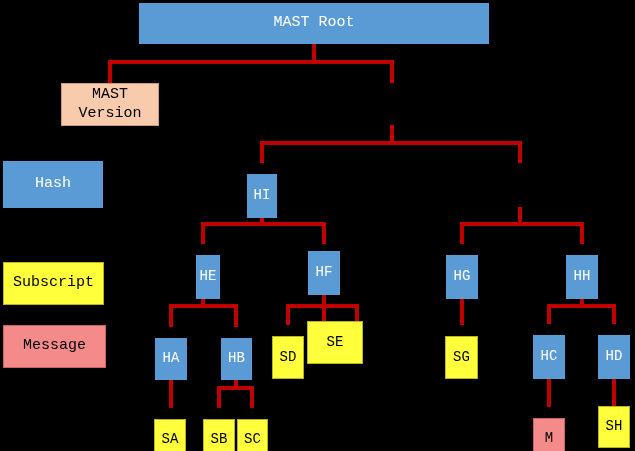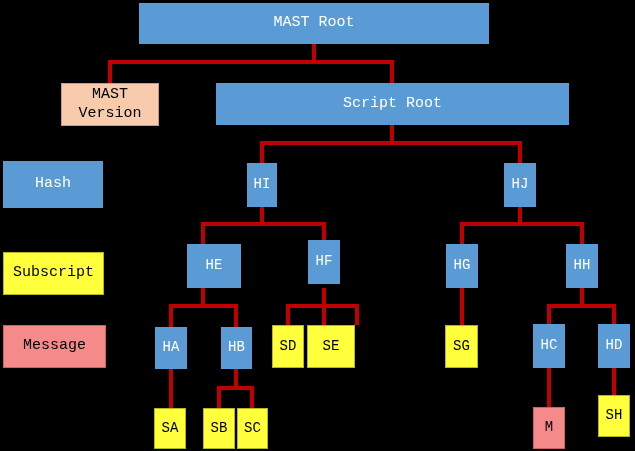--- a/index.html
+++ b/index.html
@@ -25,21 +25,21 @@
     text-align: center;
     box-sizing: border-box;
     line-height: 1.25;
     white-space: pre-wrap;
   }
   .blue   { background: var(--hash-blue, #5b9bd5);        color: var(--text-on-blue, #fff); }
   .yellow { background: var(--subscript-yellow, #ffff3b); color: var(--text-on-light, #000); border: 1px solid rgba(90,90,0,.45); }
   .salmon { background: var(--message-salmon, #f48a8a);   color: var(--text-on-light, #000); border: 1px solid rgba(120,30,30,.35); }
   .peach  { background: var(--version-peach, #f8cbad);    color: var(--text-on-light, #000); border: 1px solid rgba(120,70,30,.35); }
   .lg  { font-size: 15px; }
-  .sm  { font-size: 14px; }
+  .sm  { font-size: 14px; margin-top: 11px; }
   .seg {
     position: absolute;
     background: var(--connector-red, #c00000);
   }
 </style>
 </head>
 <body>
 
 <div id="canvas">
 
@@ -90,38 +90,36 @@
     <div class="seg" style="left:217px;top:386px;width:4px;height:22px"></div>
     <div class="seg" style="left:250px;top:386px;width:4px;height:22px"></div>
 
     <div class="seg" style="left:547px;top:368px;width:4px;height:39px"></div>
 
     <div class="seg" style="left:612px;top:368px;width:4px;height:39px"></div>
   </div>
 
   <div class="box blue lg" style="left:139px;top:3px;width:350px;height:41px">MAST Root</div>
   <div class="box peach lg" style="left:61px;top:83px;width:98px;height:43px">MAST Version</div>
-  <div class="box blue lg" style="left:216px;top:83px;width:353px;height:42px">Script Root</div>
 
   <div class="box blue lg" style="left:3px;top:161px;width:100px;height:47px">Hash</div>
-  <div class="box yellow lg" style="left:3px;top:252px;width:101px;height:43px">Subscript</div>
+  <div class="box yellow lg" style="left:3px;top:262px;width:101px;height:43px">Subscript</div>
   <div class="box salmon lg" style="left:3px;top:325px;width:103px;height:43px">Message</div>
 
   <div class="box blue sm" style="left:247px;top:163px;width:30px;height:44px">HI</div>
-  <div class="box blue sm" style="left:504px;top:163px;width:32px;height:44px">HJ</div>
 
-  <div class="box blue sm" style="left:187px;top:244px;width:54px;height:44px">HE</div>
+  <div class="box blue sm" style="left:196px;top:244px;width:24px;height:44px">HE</div>
   <div class="box blue sm" style="left:308px;top:240px;width:32px;height:44px">HF</div>
   <div class="box blue sm" style="left:446px;top:244px;width:32px;height:44px">HG</div>
   <div class="box blue sm" style="left:566px;top:244px;width:32px;height:44px">HH</div>
 
   <div class="box blue sm" style="left:155px;top:327px;width:32px;height:42px">HA</div>
   <div class="box blue sm" style="left:221px;top:327px;width:31px;height:42px">HB</div>
   <div class="box yellow sm" style="left:272px;top:325px;width:32px;height:43px">SD</div>
-  <div class="box yellow sm" style="left:307px;top:325px;width:48px;height:43px">SE</div>
+  <div class="box yellow sm" style="left:307px;top:310px;width:56px;height:43px">SE</div>
   <div class="box yellow sm" style="left:445px;top:325px;width:33px;height:43px">SG</div>
   <div class="box blue sm" style="left:533px;top:324px;width:32px;height:44px">HC</div>
   <div class="box blue sm" style="left:598px;top:324px;width:32px;height:44px">HD</div>
 
   <div class="box yellow sm" style="left:154px;top:408px;width:32px;height:41px">SA</div>
   <div class="box yellow sm" style="left:203px;top:408px;width:32px;height:41px">SB</div>
   <div class="box yellow sm" style="left:237px;top:408px;width:31px;height:41px">SC</div>
   <div class="box salmon sm" style="left:533px;top:407px;width:32px;height:42px">M</div>
   <div class="box yellow sm" style="left:598px;top:395px;width:32px;height:42px">SH</div>
 

